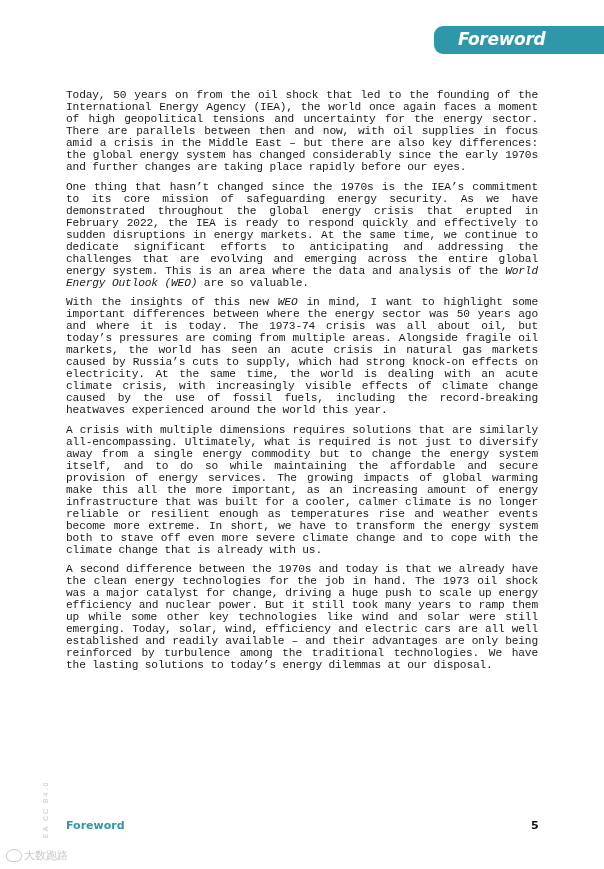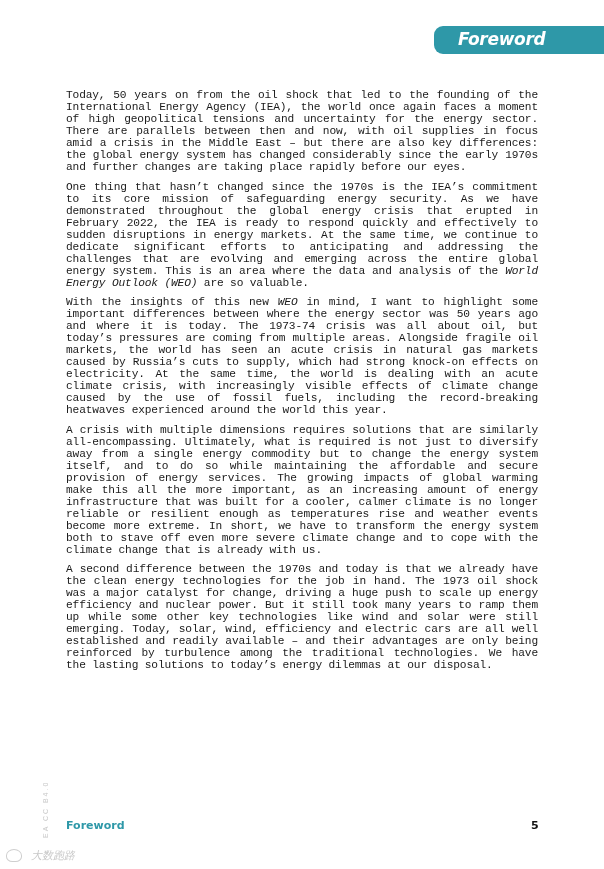--- a/index.html
+++ b/index.html
@@ -32,21 +32,21 @@
     position: absolute; left: 531px; top: 819px;
     font-family: "DejaVu Sans", sans-serif; font-weight: bold; font-size: 11px; color: #111;
   }
   .side-code {
     position: absolute; left: 42px; top: 838px;
     transform: rotate(-90deg); transform-origin: left top;
     font-size: 7px; color: #c8c8c8; letter-spacing: 2px; white-space: nowrap;
   }
   .watermark {
     position: absolute; left: 6px; top: 848px;
-    font-size: 11px; color: #c8c8c8; display: flex; align-items: center; gap: 9px; font-style: italic;
+    font-size: 11px; color: #c8c8c8; display: flex; align-items: center; gap: 2px;
   }
   .watermark .wm-icon {
     display: inline-block; width: 14px; height: 11px; border: 1.3px solid #cfcfcf; border-radius: 50% 50% 40% 40%;
     position: relative;
   }
 </style>
 </head>
 <body>
 
 <div class="header-tab">

